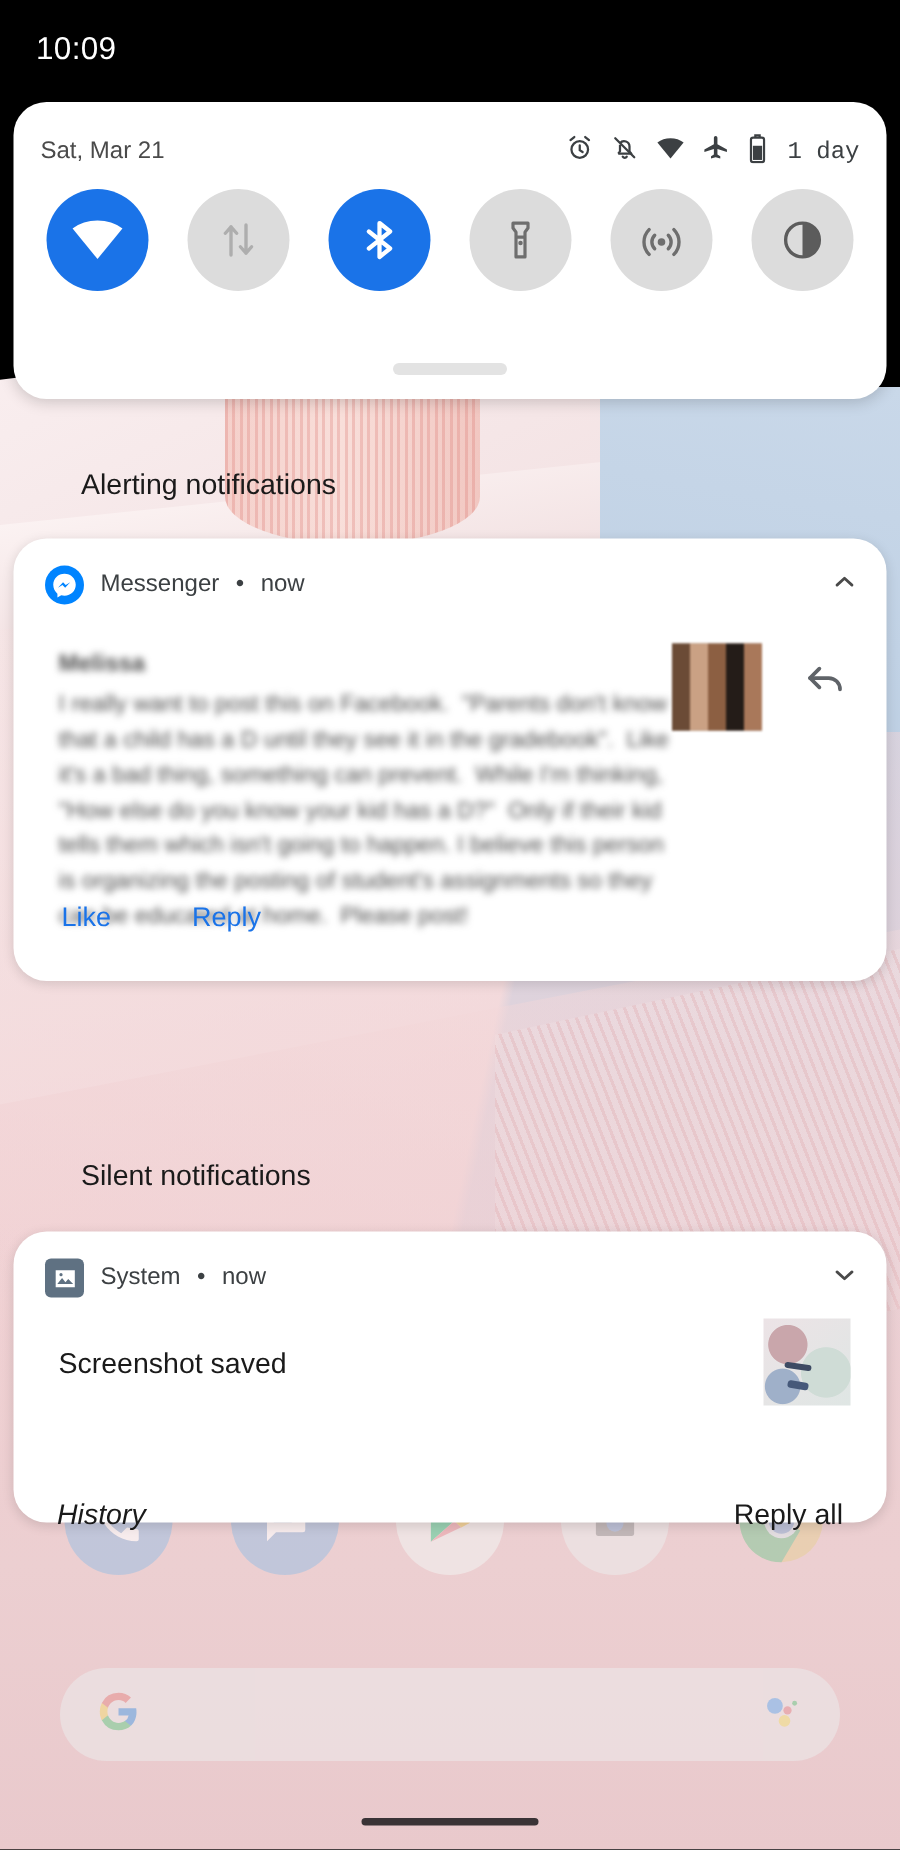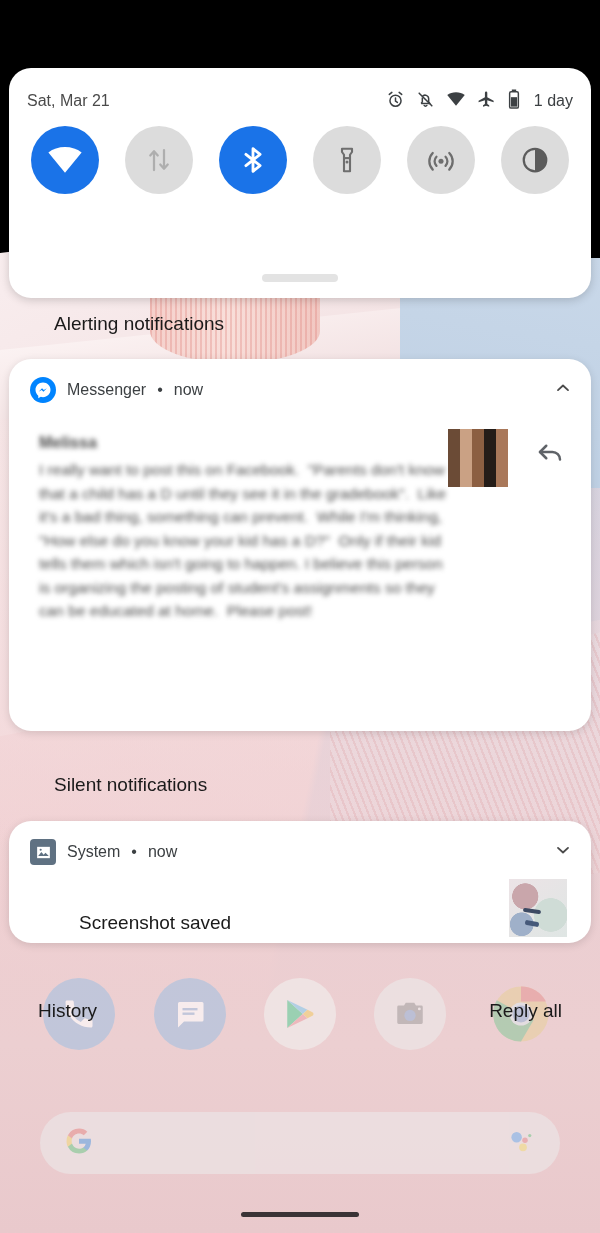--- a/index.html
+++ b/index.html
@@ -86,31 +86,31 @@
 
   
   #statusbar {
     position: absolute; left: 0; top: 0; width: 600px; height: 66px;
     background: #000; display: flex; align-items: center; padding-left: 24px;
   }
   #clock { color: #fff; font-size: 21px; font-weight: 500; letter-spacing: .2px; }
 
   
   #qs-panel {
-    position: absolute; left: 9px; top: 68px; width: 582px; height: 230px;
+    position: absolute; left: 9px; top: 68px; width: 582px; height: 198px;
     background: #fff; border-radius: 22px;
     box-shadow: 0 2px 10px rgba(0,0,0,0.18);
   }
   #qs-header {
     display: flex; align-items: center; justify-content: space-between;
     padding: 22px 18px 0 18px; height: 44px;
   }
   #qs-date { font-size: 16px; color: #4a4a4a; }
   #qs-icons { display: flex; align-items: center; gap: 11px; }
-  #qs-battery-text { font-size: 16px; color: #3c4043; margin-left: 2px; }
+  #qs-battery-text { font-size: 16px; color: #3c4043; margin-left: 2px; font-family: Liberation Mono, monospace; }
 
   #qs-tiles {
     display: flex; align-items: center; justify-content: space-between;
     padding: 14px 22px 0 22px;
   }
   .tile {
     width: 68px; height: 68px; border-radius: 50%;
     display: flex; align-items: center; justify-content: center;
     background: #dcdcdc;
   }
@@ -128,22 +128,22 @@
     margin-left: 24px;
   }
   #sec-alerting { top: 313px; }
   #sec-silent { top: 774px; }
 
   
   .notif-card {
     position: absolute; left: 9px; width: 582px; background: #fff;
     border-radius: 22px; box-shadow: 0 2px 8px rgba(0,0,0,0.13);
   }
-  #notif-messenger { top: 359px; height: 372px; }
-  #notif-system { top: 821px; height: 122px; text-align: center; }
+  #notif-messenger { top: 359px; height: 295px; }
+  #notif-system { top: 821px; height: 194px; text-align: center; }
 
   .notif-head {
     display: flex; align-items: center; height: 46px;
     padding: 16px 18px 0 21px; gap: 11px;
   }
   .app-name { font-size: 16px; color: #3c4043; }
   .notif-chev { margin-left: auto; color: #5f6368; }
 
   .msgr-logo { width: 26px; height: 26px; border-radius: 50%; background: #0084ff;
     display: flex; align-items: center; justify-content: center; flex: none; }
@@ -169,41 +169,41 @@
 
   #msg-actions {
     position: absolute; left: 30px; bottom: 28px; display: flex; gap: 50px;
   }
   .msg-action {
     color: #1a73e8; font-size: 18px; font-weight: 500; background: none;
     border: none; padding: 4px 2px; cursor: pointer;
     font-family: "Liberation Sans", sans-serif;
   }
 
-  #sys-title { position: absolute; left: 30px; top: 91px; font-size: 19px; color: #1a1a1a; margin-left: 40px; }
+  #sys-title { position: absolute; left: 30px; top: 78px; font-size: 19px; color: #1a1a1a; }
   #sys-text { position: absolute; left: 30px; top: 107px; font-size: 17px; color: #3c4043; }
   #sys-thumb {
     position: absolute; right: 24px; top: 58px; width: 58px; height: 58px;
     background:
       radial-gradient(circle at 28% 30%, #c9a6ab 0 22%, transparent 23%),
       radial-gradient(circle at 72% 62%, #cfdcd6 0 30%, transparent 31%),
       radial-gradient(circle at 22% 78%, #9fb0c9 0 18%, transparent 19%),
       linear-gradient(140deg,#ece3e6,#dfe6e4);
   }
   #sys-thumb .dash1 { position: absolute; left: 14px; top: 30px; width: 18px; height: 4px;
     background: #3d4a63; transform: rotate(8deg); border-radius: 2px; }
   #sys-thumb .dash2 { position: absolute; left: 16px; top: 42px; width: 14px; height: 5px;
     background: #46597a; transform: rotate(10deg); border-radius: 2px; }
 
   
   .shade-btn {
     position: absolute; font-size: 19px; color: #1a1a1a; background: none;
     border: none; cursor: pointer; font-family: "Liberation Sans", sans-serif;
   }
-  #btn-history { left: 38px; top: 1000px; }
+  #btn-history { left: 38px; top: 1000px; font-style: italic; }
   #btn-clear-all { right: 38px; top: 1000px; }
 </style>
 </head>
 <body>
 
 <div id="screen">
 
   <div id="wallpaper">
     <div id="wp-block-a"></div>
     <div id="wp-slab"></div>
@@ -267,20 +267,23 @@
         <circle cx="8.5" cy="9" r="4.2" fill="#9fc0e8"></circle>
         <circle cx="15.2" cy="11.4" r="2.2" fill="#e8a9ae"></circle>
         <circle cx="19" cy="7.6" r="1.3" fill="#9ecfa8"></circle>
         <circle cx="13.6" cy="17" r="3.1" fill="#f0dd9f"></circle>
       </svg>
     </span>
   </div>
 
   <div id="navbar"></div>
 
+  <div id="statusbar">
+    <span id="clock">10:09</span>
+  </div>
 
   <div id="qs-panel">
 
     <div id="qs-header">
       <span id="qs-date">Sat, Mar 21</span>
 
       <span id="qs-icons">
         <span>
           <svg width="19" height="19" viewBox="0 0 24 24" fill="none" stroke="#3c4043" stroke-width="1.9">
             <circle cx="12" cy="13.5" r="7"></circle>
@@ -386,20 +389,24 @@
 
     <div id="msg-thumb"></div>
 
     <span id="msg-reply-icon">
       <svg width="30" height="30" viewBox="0 0 24 24" fill="none" stroke="#5f6368" stroke-width="2" stroke-linecap="round" stroke-linejoin="round">
         <path d="M9 7L4 12l5 5"></path>
         <path d="M4 12h10a6 6 0 016 6"></path>
       </svg>
     </span>
 
+    <div id="msg-actions">
+      <button class="msg-action">Like</button>
+      <button class="msg-action">Reply</button>
+    </div>
   </div>
 
   <div class="section-title" id="sec-silent">Silent notifications</div>
 
   <div class="notif-card" id="notif-system">
     <div class="notif-head">
       <span class="sys-logo">
         <svg width="17" height="17" viewBox="0 0 24 24" fill="#fff">
           <path d="M3 4h18v16H3z" fill="#fff"></path>
           <path d="M4.5 17l4.5-5.6 3.2 3.8 2.6-3 4.7 4.8z" fill="#5f7182"></path>

